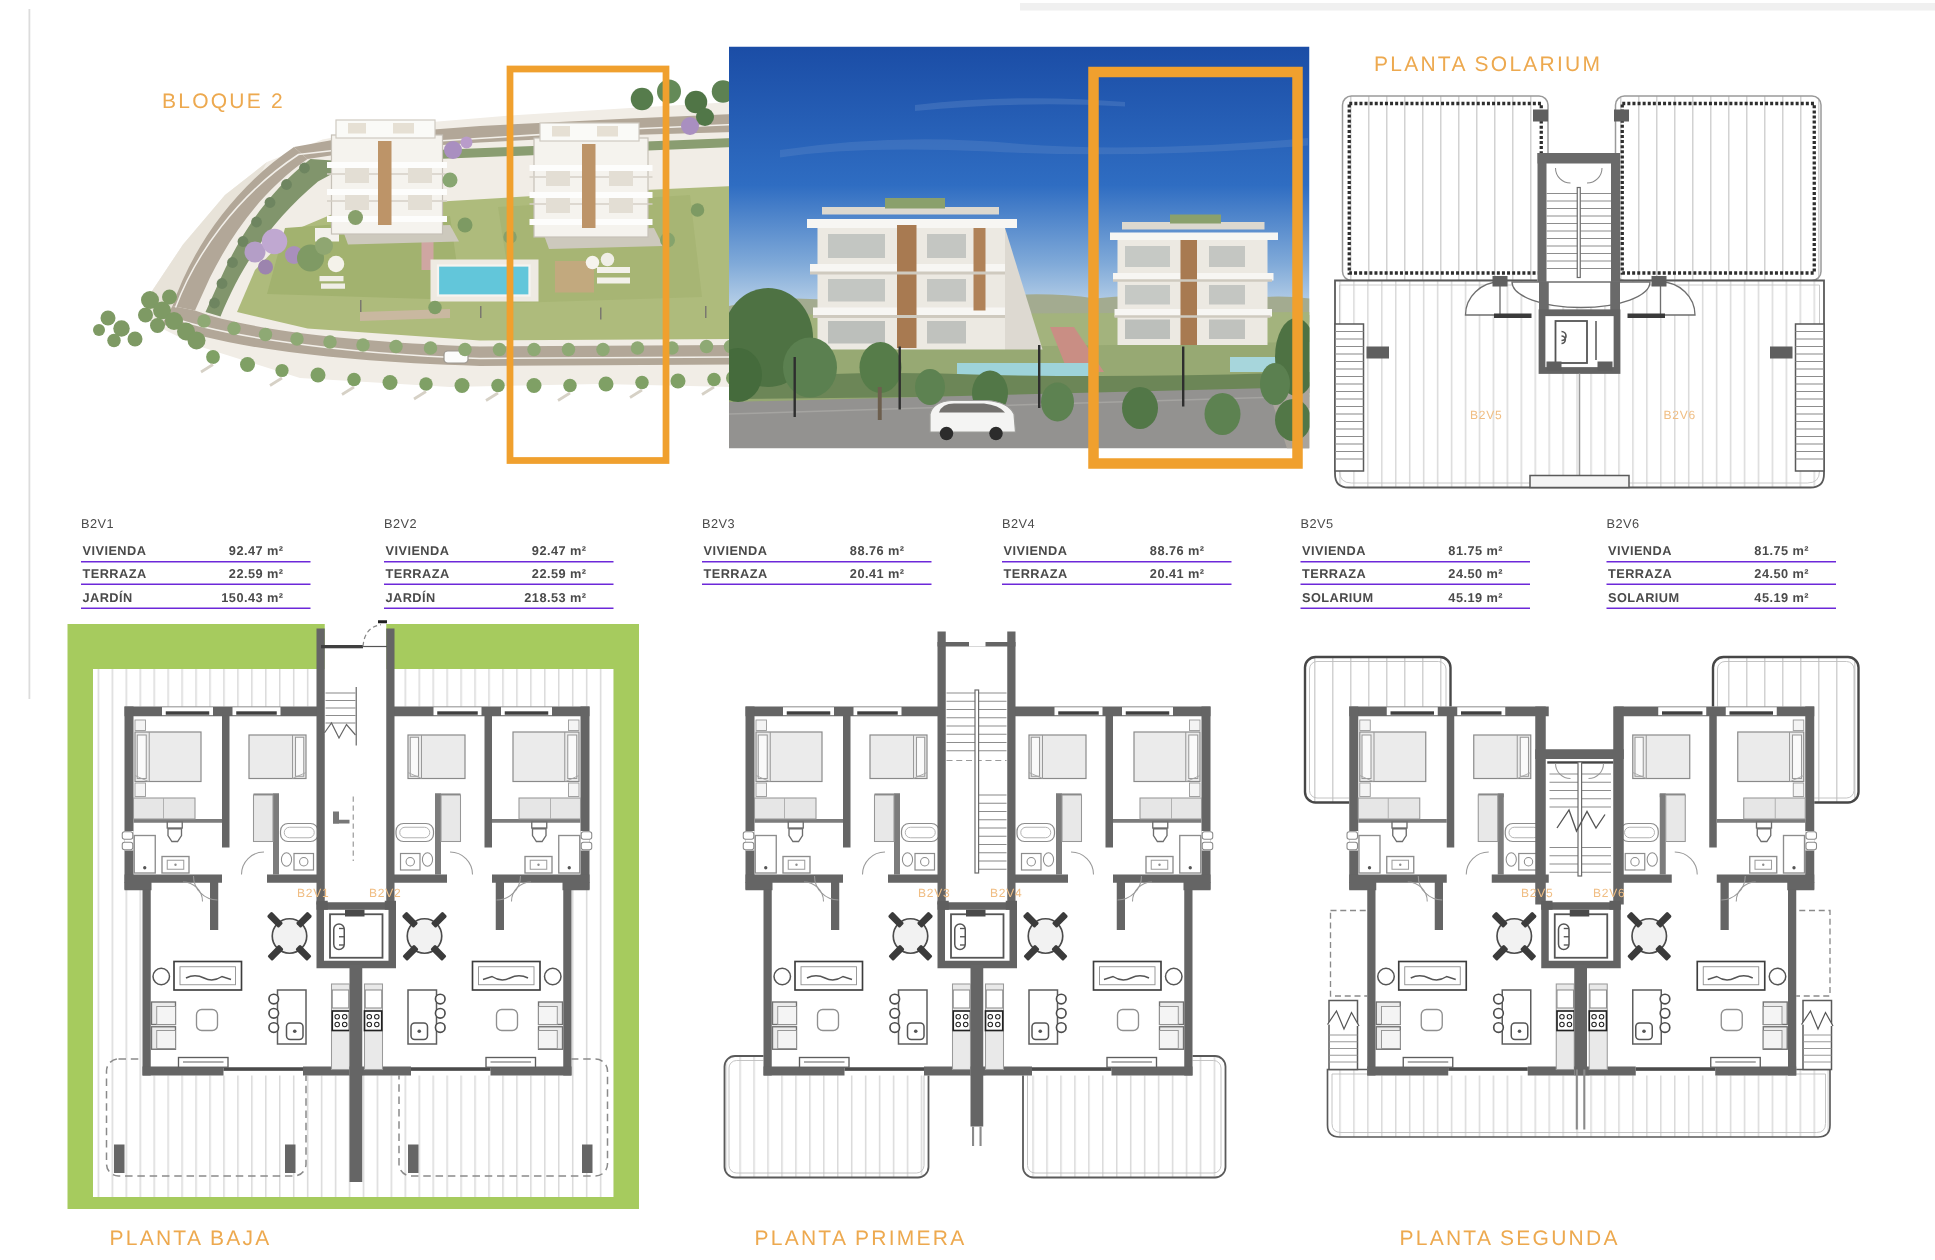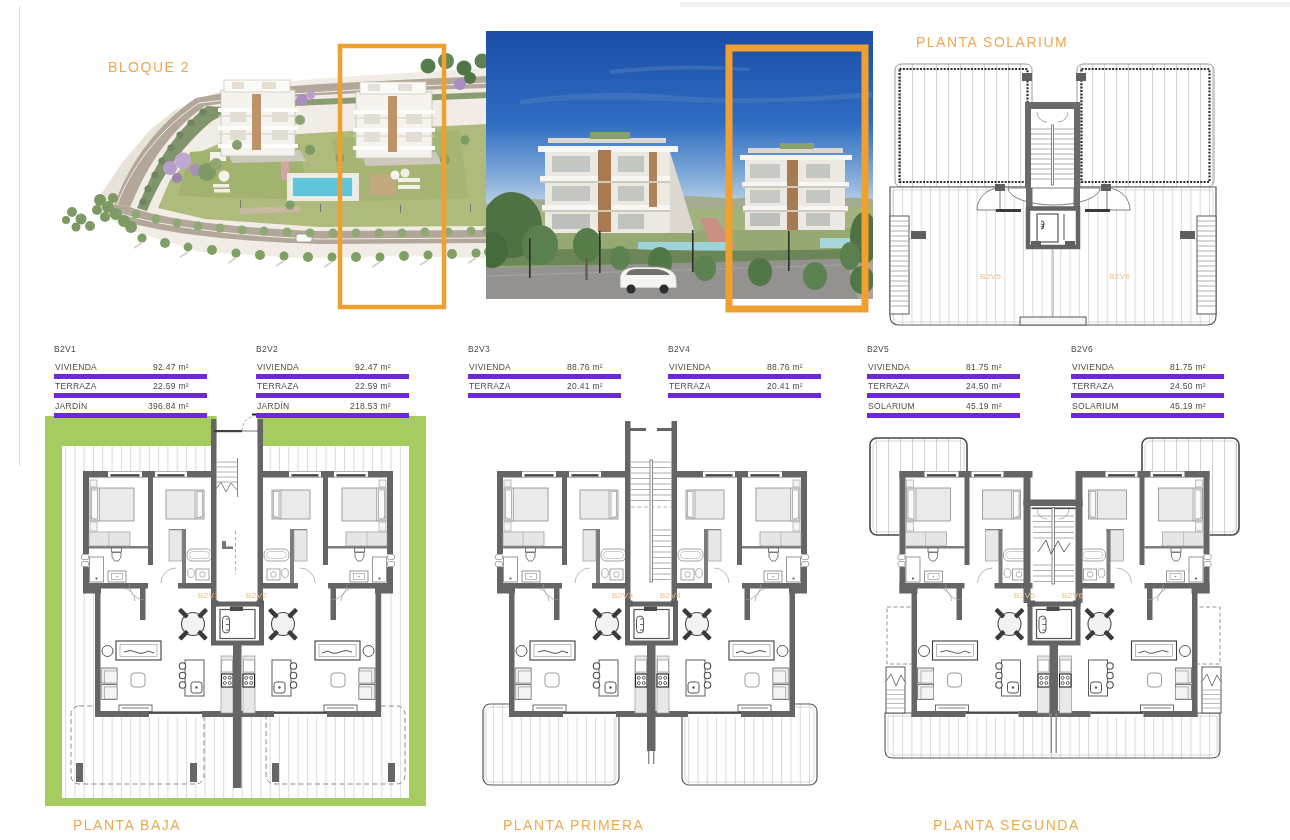--- a/index.html
+++ b/index.html
@@ -3,21 +3,21 @@
 <meta charset="utf-8">
 <style>
   html,body{margin:0;padding:0;background:#fff;}
   #page{position:relative;width:1290px;height:840px;background:#fff;overflow:hidden;
         font-family:"Liberation Sans", sans-serif;}
   svg{position:absolute;left:0;top:0;}
   .ttl{fill:#eda94f;font-size:14px;letter-spacing:1.5px;font-family:"Liberation Sans",sans-serif;}
   .lbl{fill:#f0be84;font-size:8px;letter-spacing:0.5px;font-family:"Liberation Sans",sans-serif;}
   .tb{position:absolute;width:153px;font-size:8.5px;color:#4a4a4a;letter-spacing:0.3px;}
   .tb .hd{height:15px;}
-  .tb .rw{height:14.6px;border-bottom:5px solid #6d28d9;position:relative;}
+  .tb .rw{height:14.6px;border-bottom:1px solid #6d28d9;position:relative;font-weight:bold;}
   .tb .rw span.v{position:absolute;right:18px;top:2.5px;}
   .tb .rw span.k{position:absolute;left:1px;top:2.5px;}
 </style>
 </head>
 <body>
 <div id="page">
 <svg width="1290" height="840" viewBox="0 0 1290 840">
 <defs>
 
   <pattern id="vstripe" width="9.3" height="8" patternUnits="userSpaceOnUse">
@@ -800,21 +800,21 @@
   <div class="rw">
         <span class="k">VIVIENDA</span>
         <span class="v">92.47 m²</span>
       </div>
   <div class="rw">
         <span class="k">TERRAZA</span>
         <span class="v">22.59 m²</span>
       </div>
   <div class="rw">
         <span class="k">JARDÍN</span>
-        <span class="v">396.84  m²</span>
+        <span class="v">150.43  m²</span>
       </div>
 </div>
 
 <div class="tb" style="left:256px;top:344px;">
   <div class="hd">B2V2</div>
   <div class="rw">
         <span class="k">VIVIENDA</span>
         <span class="v">92.47 m²</span>
       </div>
   <div class="rw">

